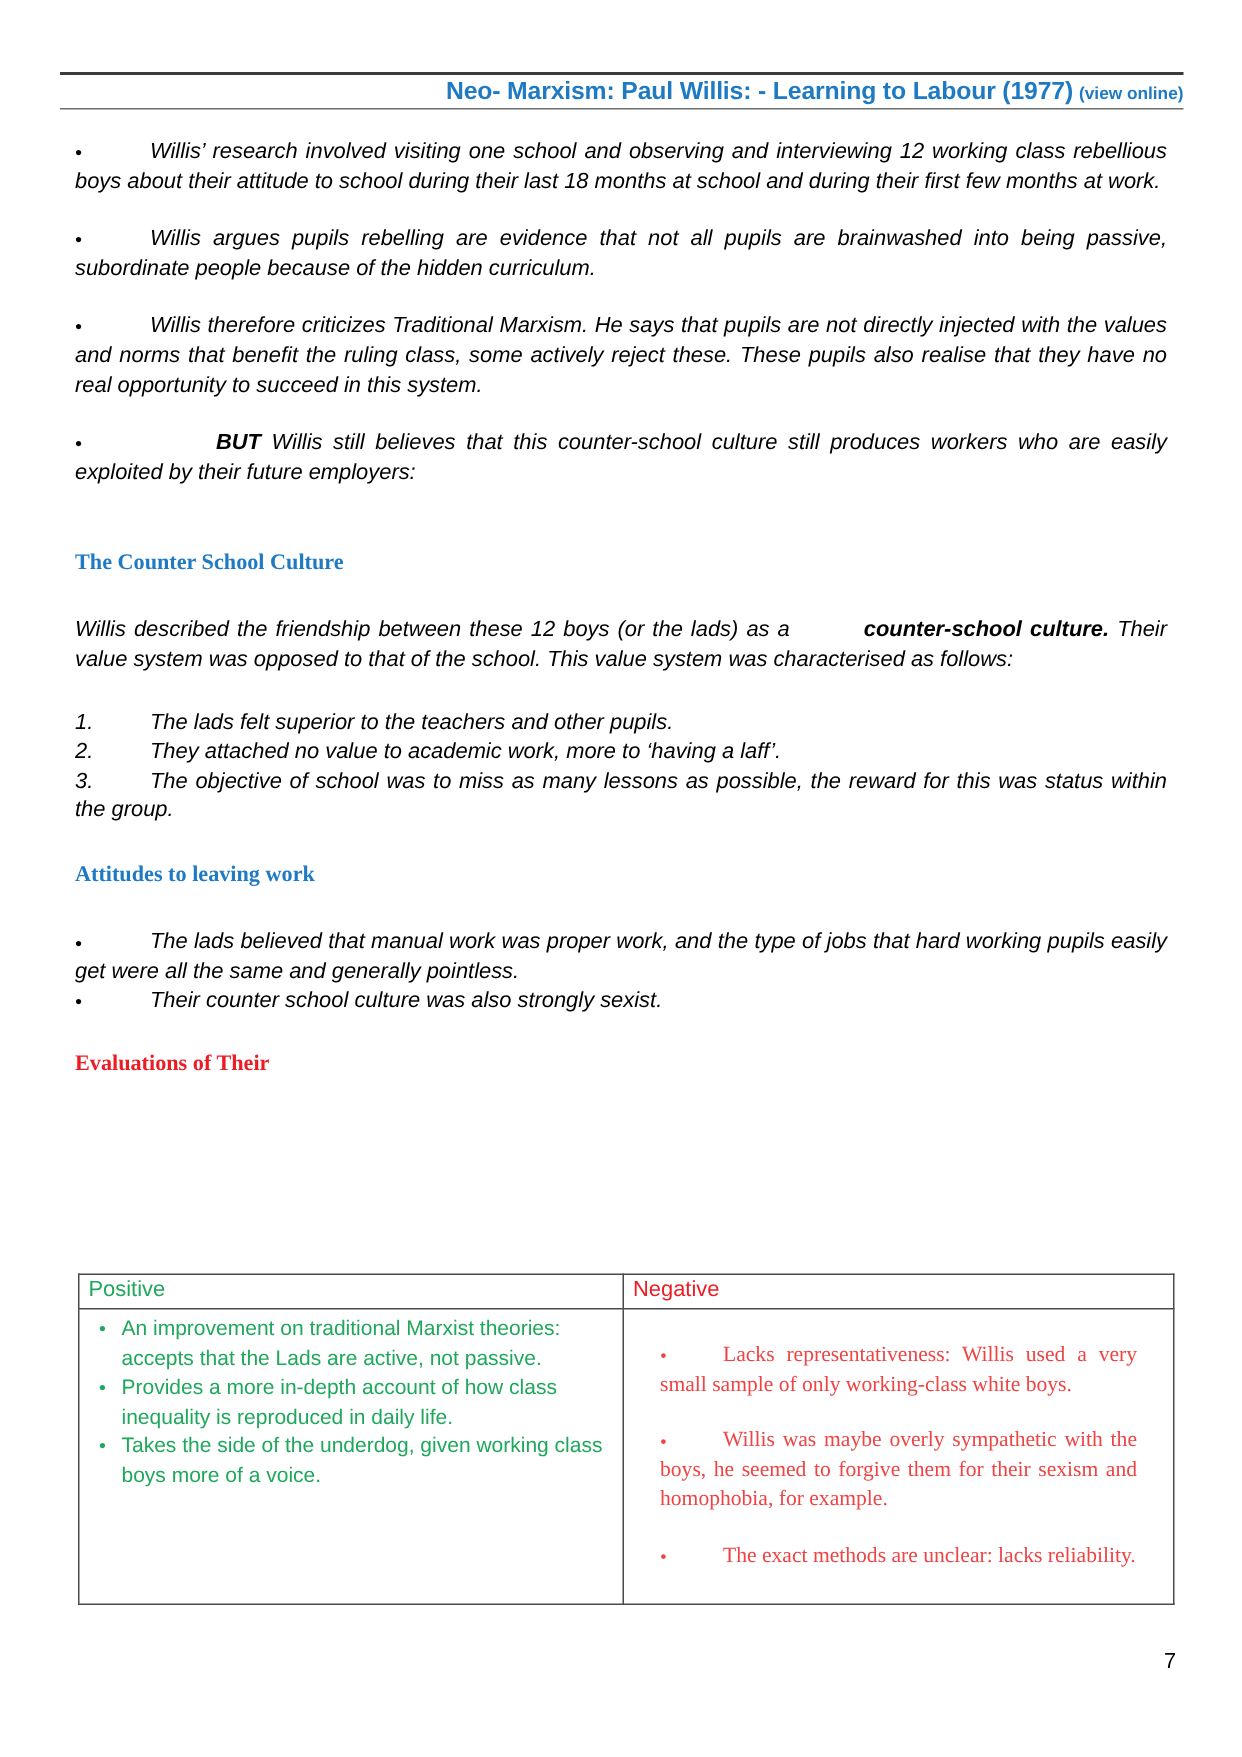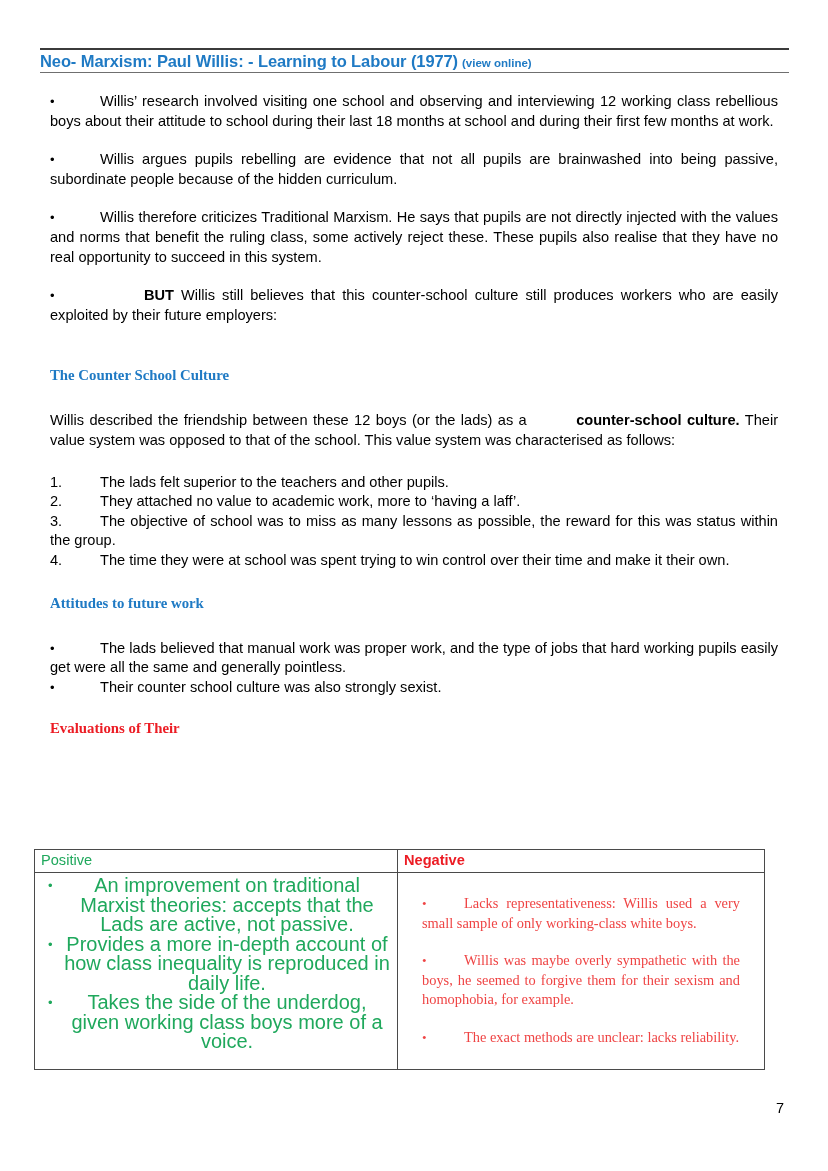--- a/index.html
+++ b/index.html
@@ -29,21 +29,21 @@
     left: 40px;
     top: 48px;
     width: 749px;
   }
   .rule-top {
     height: 0;
     border-top: 2px solid #3b3b3b;
     width: 100%;
   }
   .title-line {
-    text-align: left;
+    text-align: right;
     padding: 2px 0 1px 0;
     white-space: nowrap;
   }
   .title-main {
     color: #1f7ac4;
     font-size: 16.5px;
     font-weight: bold;
     letter-spacing: -0.1px;
   }
   .title-link {
@@ -64,20 +64,21 @@
     left: 50px;
     top: 92px;
     width: 728px;
   }
   p.para {
     margin: 0;
     font-size: 14.6px;
     line-height: 19.6px;
     text-align: justify;
     text-justify: inter-word;
+    font-style: italic;
   }
   .spacer-lg { height: 19px; }
 
   .bullet-row {
     display: block;
   }
   .bull {
     display: inline-block;
     width: 50px;
     font-size: 13px;
@@ -98,21 +99,21 @@
     font-family: Liberation Serif, serif;
   }
   h2.blue { color: #1f7ac4; }
   h2.red  { color: #ec1c24; }
 
   strong { font-weight: bold; margin-left: 44px; }
 
   
   .eval-table-wrap {
     position: absolute;
-    left: 34px;
+    left: 52px;
     top: 849px;
     width: 729px;
   }
   table.eval {
     border-collapse: collapse;
     width: 729px;
     table-layout: fixed;
   }
   table.eval td {
     border: 1px solid #4a4a4a;
@@ -121,39 +122,39 @@
   }
   td.col-pos { width: 362px; }
   td.col-neg { width: 366px; }
 
   .cell-head {
     font-size: 14.6px;
     line-height: 19px;
     padding: 1px 0 2px 6px;
   }
   .head-pos { color: #1fa85c; }
-  .head-neg { color: #ec1c24; font-weight: bold; }
+  .head-neg { color: #ec1c24; }
 
   .cell-body {
     padding: 3px 6px 4px 6px;
     min-height: 150px;
   }
 
   ul.green-list {
     margin: 0;
     padding: 0 0 0 22px;
     list-style: none;
   }
   ul.green-list li {
     color: #1fa85c;
-    font-size: 20px;
+    font-size: 14px;
     line-height: 19.5px;
     position: relative;
     margin: 0 0 0 0;
-    text-align: center;
+    text-align: left;
   }
   ul.green-list li::before {
     content: "\2022";
     position: absolute;
     left: -15px;
     top: 0;
     font-size: 13px;
     color: #1fa85c;
   }
 
@@ -218,25 +219,24 @@
 
     <div style="height:26px"></div>
 
     <p class="para"><span>Willis described the friendship between these 12 boys (or the lads) as a </span><strong>counter-school culture.</strong><span> Their value system was opposed to that of the school. This value system was characterised as follows:</span></p>
 
     <div style="height:22px"></div>
 
     <p class="para bullet-row"><span class="num">1.</span><span>The lads felt superior to the teachers and other pupils.</span></p>
     <p class="para bullet-row"><span class="num">2.</span><span>They attached no value to academic work, more to ‘having a laff’.</span></p>
     <p class="para bullet-row"><span class="num">3.</span><span>The objective of school was to miss as many lessons as possible, the reward for this was status within the group.</span></p>
-    <p class="para bullet-row"><span class="num">4.</span><span>The time they were at school was spent trying to win control over their time and make it their own.</span></p>
 
     <div style="height:22px"></div>
 
-    <h2 class="heading blue">Attitudes to future work</h2>
+    <h2 class="heading blue">Attitudes to leaving work</h2>
 
     <div style="height:26px"></div>
 
     <p class="para bullet-row"><span class="bull">•</span><span>The lads believed that manual work was proper work, and the type of jobs that hard working pupils easily get were all the same and generally pointless.</span></p>
     <p class="para bullet-row"><span class="bull">•</span><span>Their counter school culture was also strongly sexist.</span></p>
 
     <div style="height:21px"></div>
 
     <h2 class="heading red">Evaluations of Their</h2>
   </div>

